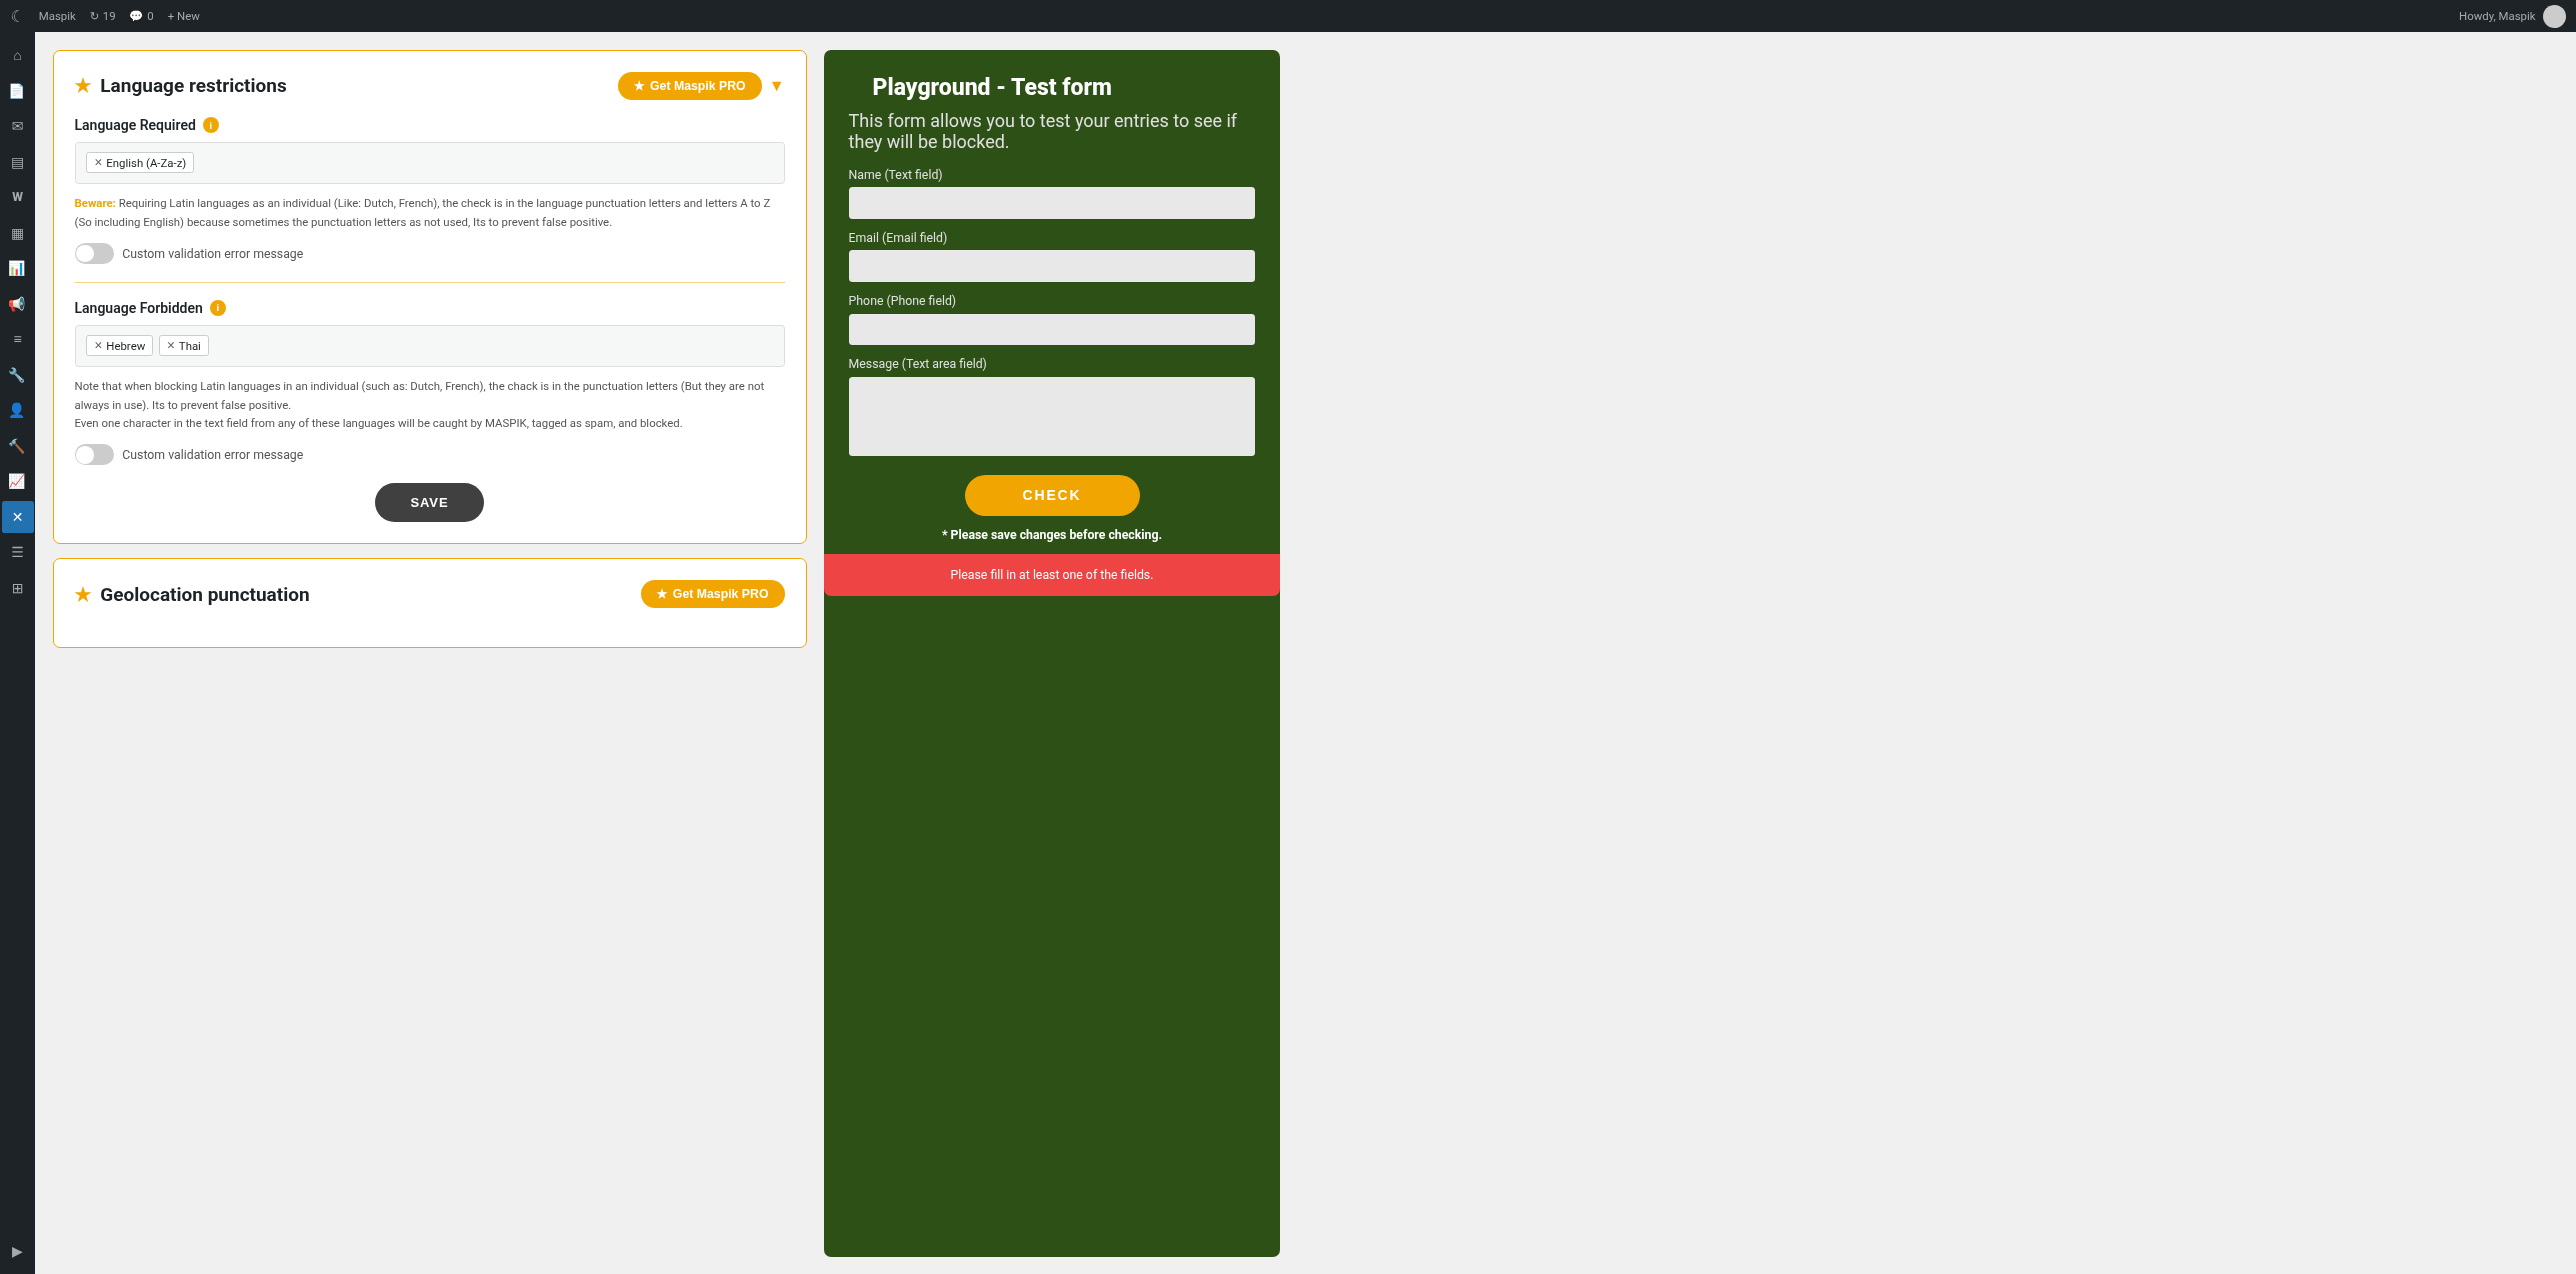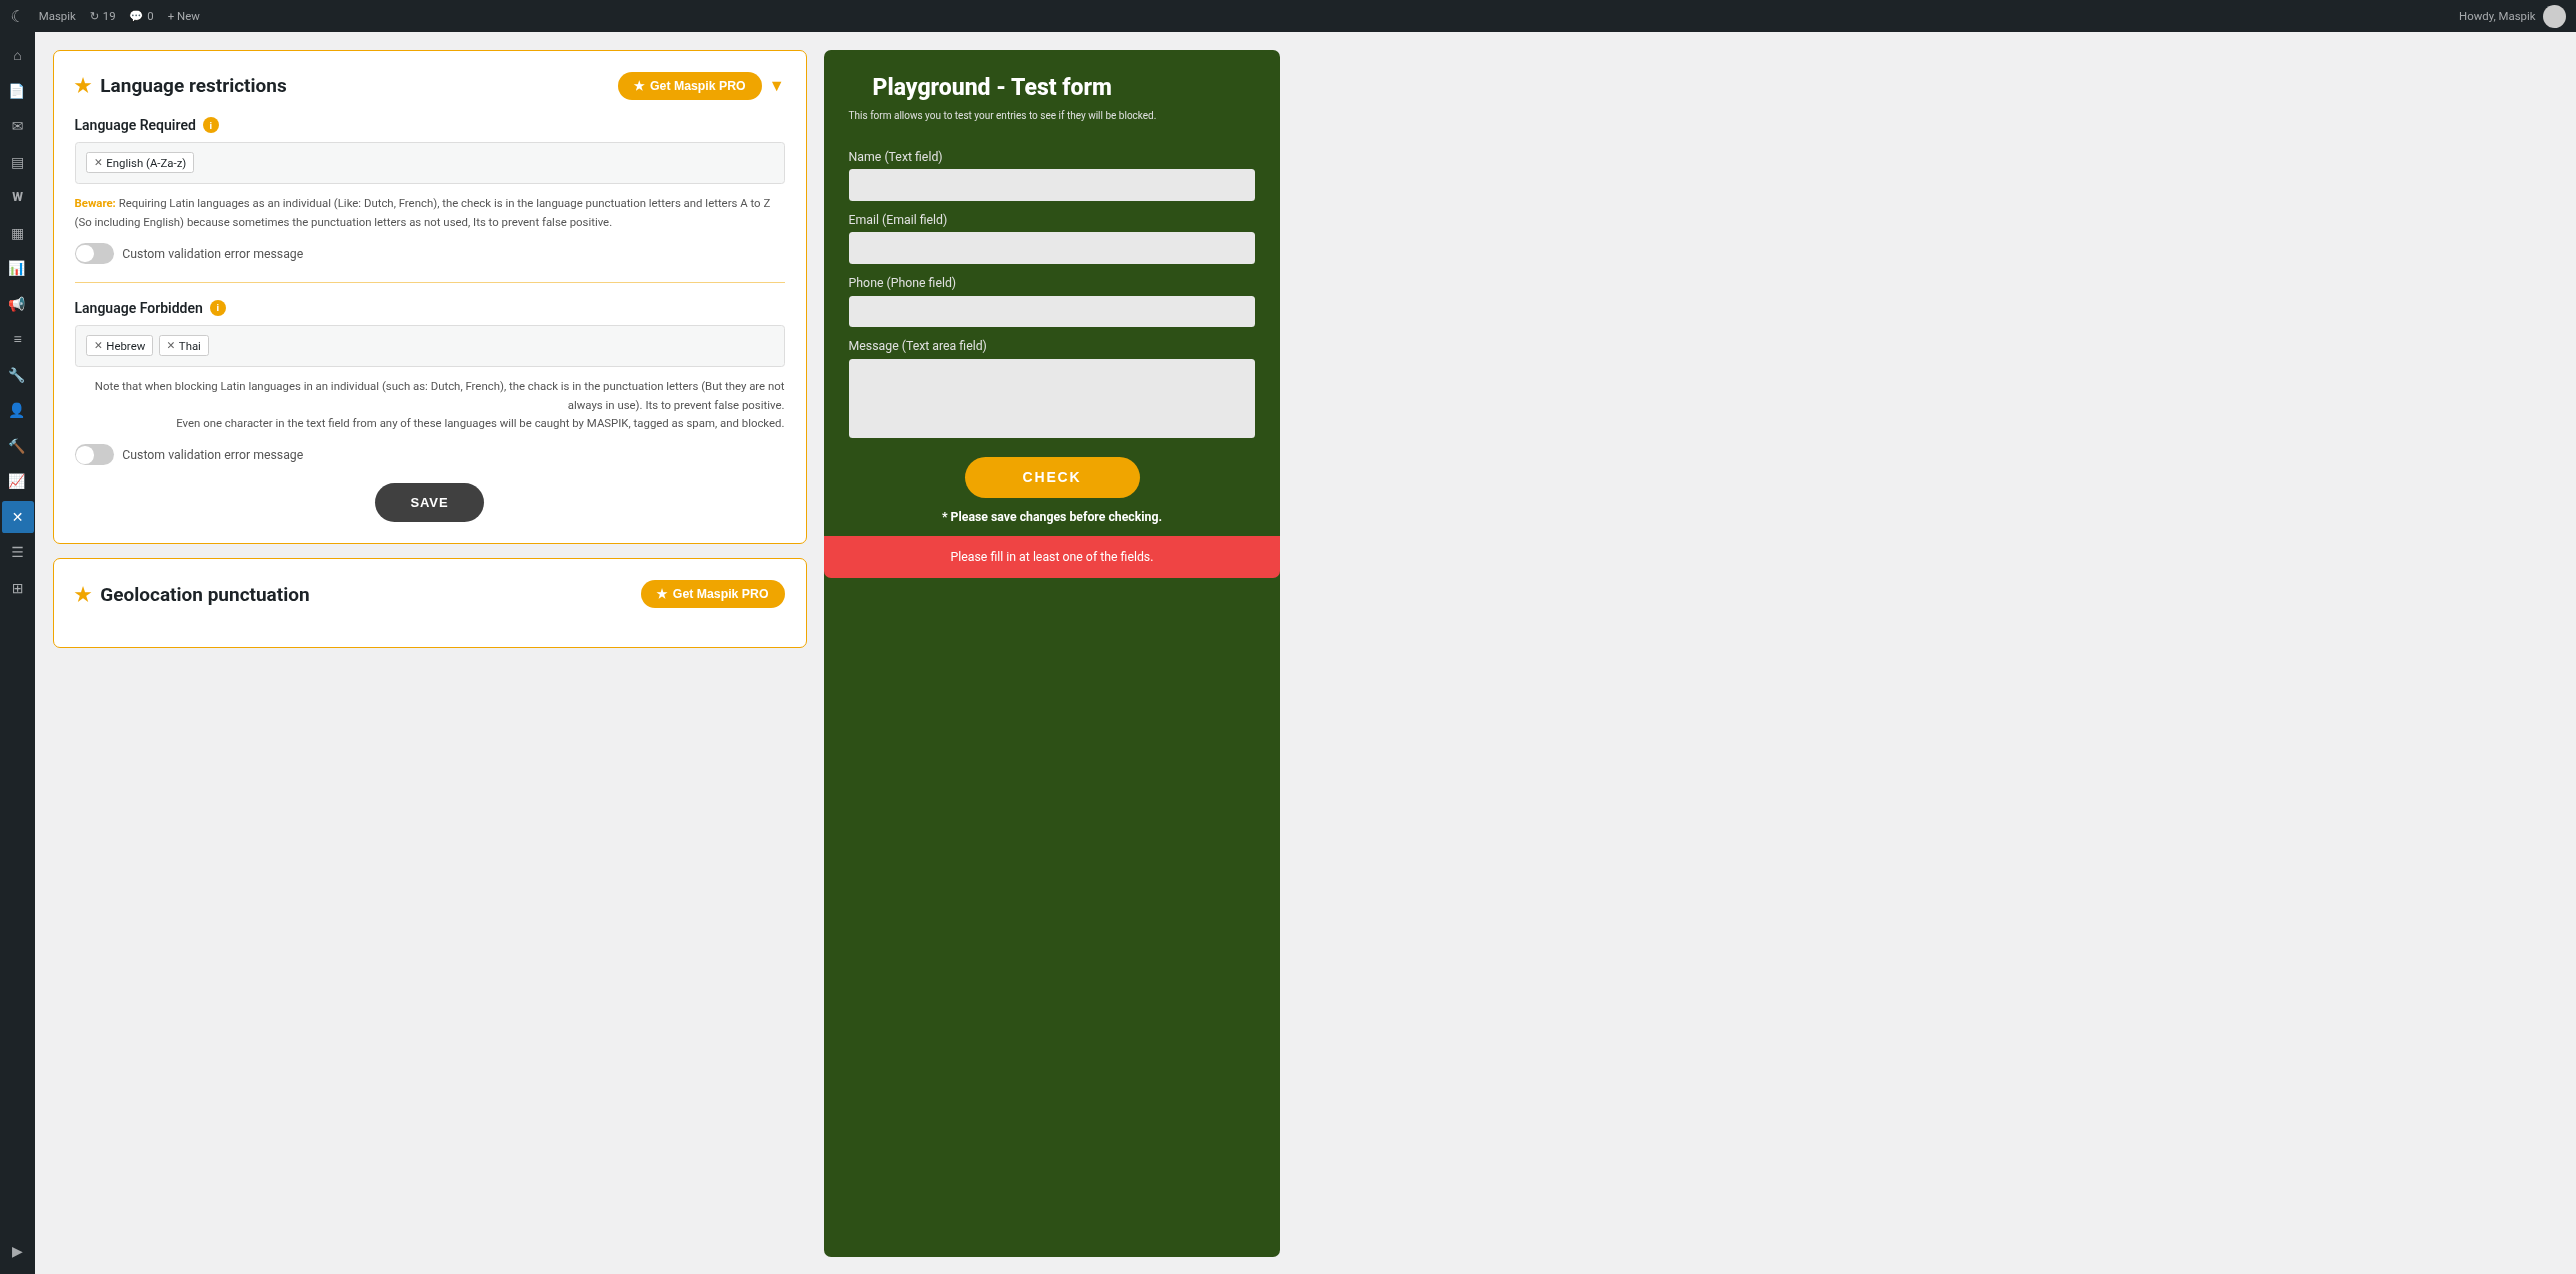--- a/index.html
+++ b/index.html
@@ -265,23 +265,23 @@
       flex-direction: column;
     }
     .playground-title {
       font-size: 23px;
       font-weight: 800;
       color: #fff;
       margin-bottom: 8.8px;
       padding-left: 24px;
     }
     .playground-desc {
-      font-size: 10px;
+      font-size: 18px;
       color: #e0e0e0;
-      margin-bottom: 29px;
+      margin-bottom: 16px;
     }
     .field-label {
       font-size: 12.3px;
       color: #e0e0e0;
       margin-bottom: 5.3px;
     }
     .field-input {
       width: 100%;
       background: #e8e8e8;
       border: none;
@@ -433,21 +433,21 @@
         <div class="tag-input">
           <span class="tag">
             <span class="tag-remove">✕</span>
             <span>Hebrew</span>
           </span>
           <span class="tag">
             <span class="tag-remove">✕</span>
             <span>Thai</span>
           </span>
         </div>
-        <p class="warning-text" style="white-space:pre-line;text-align:right;">Note that when blocking Latin languages in an individual (such as: Dutch, French), the chack is in the punctuation letters (But they are not always in use). Its to prevent false positive.
+        <p class="warning-text" style="white-space:pre-line;">Note that when blocking Latin languages in an individual (such as: Dutch, French), the chack is in the punctuation letters (But they are not always in use). Its to prevent false positive.
 Even one character in the text field from any of these languages will be caught by MASPIK, tagged as spam, and blocked.</p>
         <div class="toggle-row">
           <div class="toggle"></div>
           <span class="toggle-label">Custom validation error message</span>
         </div>
       </div>
 
       <button class="save-btn">SAVE</button>
     </div>
 

